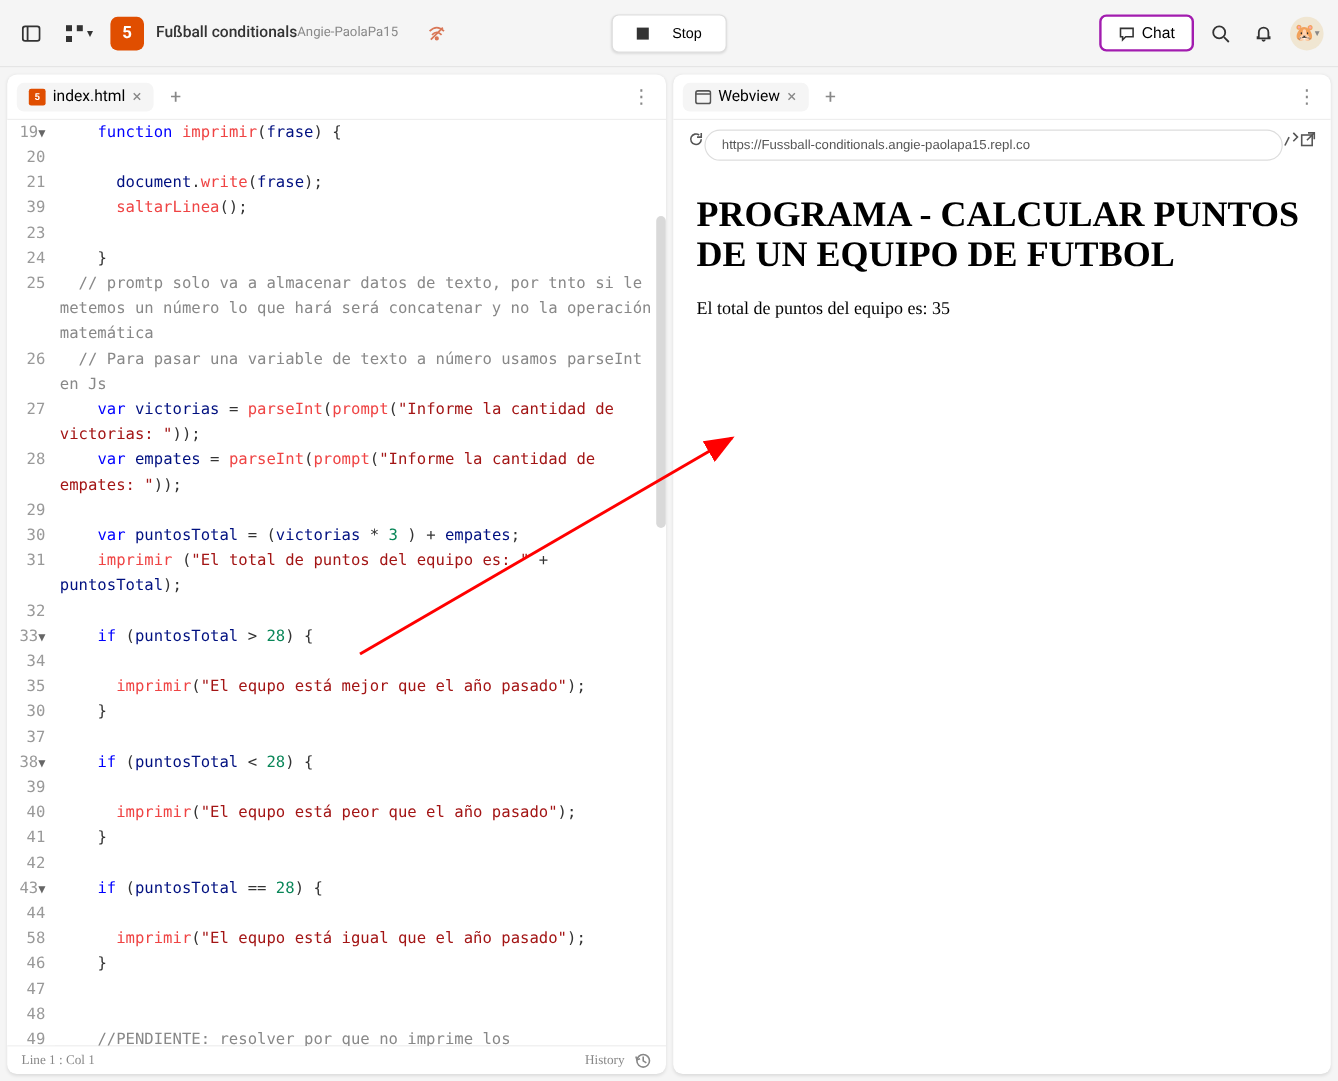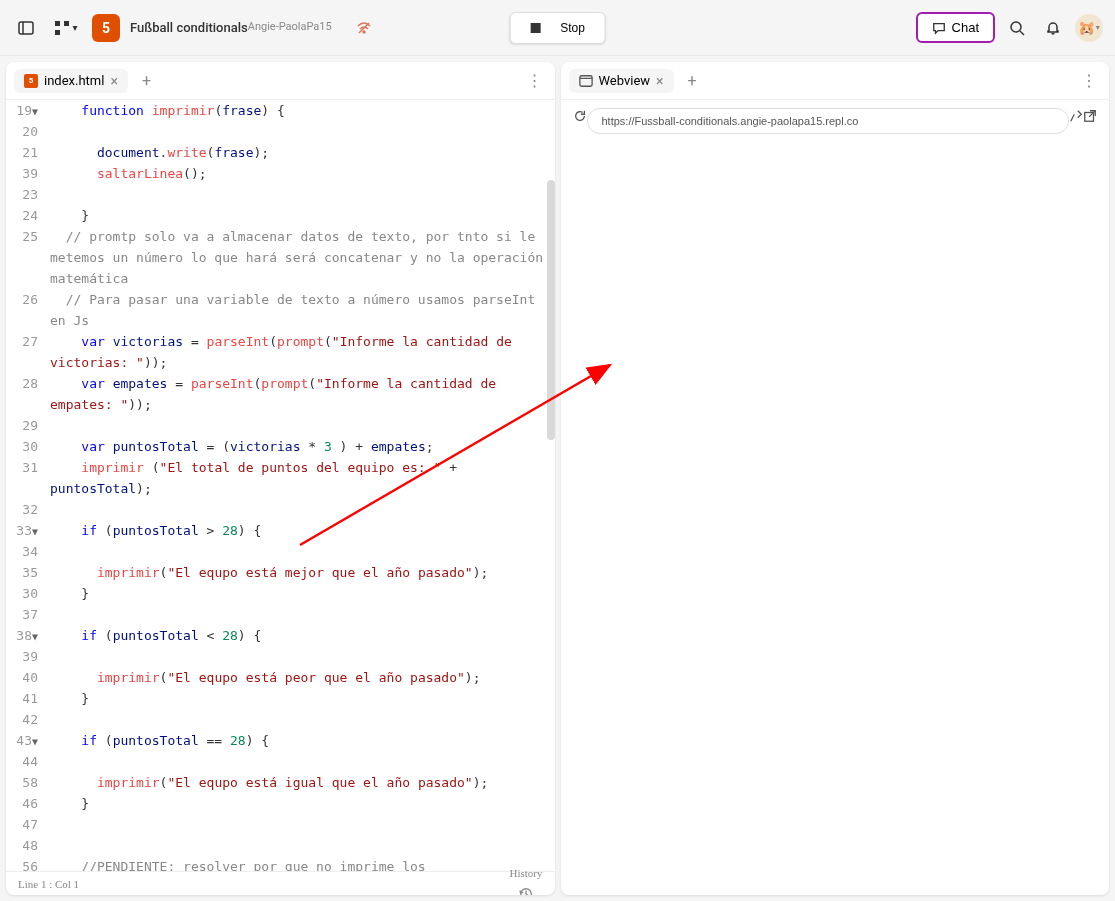--- a/index.html
+++ b/index.html
@@ -263,21 +263,20 @@
       color: #888;
       border-top: 1px solid #eee;
       height: 24px;
       font-family: Liberation Serif, serif;
     }
     .status-right {
       margin-left: auto;
       display: flex;
       gap: 8px;
       align-items: center;
-      flex-direction: column;
     }
     .scrollbar-vert {
       position: absolute;
       right: 0;
       top: 80px;
       width: 8px;
       height: 260px;
       background: rgba(0,0,0,0.15);
       border-radius: 4px;
     }
@@ -400,21 +399,21 @@
           <div class="gutter-line">39</div>
           <div class="gutter-line">40</div>
           <div class="gutter-line">41</div>
           <div class="gutter-line">42</div>
           <div class="gutter-line">43<span class="fold">▼</span></div>
           <div class="gutter-line">44</div>
           <div class="gutter-line">58</div>
           <div class="gutter-line">46</div>
           <div class="gutter-line">47</div>
           <div class="gutter-line">48</div>
-          <div class="gutter-line">56</div>
+          <div class="gutter-line">49</div>
         </div>
       <div class="code-area" id="codearea"><div class="code-line">    <span class="kw">function</span><span class="op"> </span><span class="fn">imprimir</span><span class="op">(</span><span class="var">frase</span><span class="op">) {</span></div><div class="code-line">    </div><div class="code-line">      <span class="var">document</span><span class="op">.</span><span class="fn">write</span><span class="op">(</span><span class="var">frase</span><span class="op">);</span></div><div class="code-line">      <span class="fn">saltarLinea</span><span class="op">();</span></div><div class="code-line">    </div><div class="code-line">    <span class="op">}</span></div><div class="code-line" style="min-height: 63px;"><span class="op">  </span><span class="cmt">// promtp solo va a almacenar datos de texto, por tnto si le metemos un número lo que hará será concatenar y no la operación matemática</span></div><div class="code-line" style="min-height: 42px;"><span class="op">  </span><span class="cmt">// Para pasar una variable de texto a número usamos parseInt en Js</span></div><div class="code-line" style="min-height: 42px;">    <span class="kw">var</span><span class="op"> </span><span class="var">victorias</span><span class="op"> = </span><span class="fn">parseInt</span><span class="op">(</span><span class="fn">prompt</span><span class="op">(</span><span class="str">"Informe la cantidad de victorias: "</span><span class="op">));</span></div><div class="code-line" style="min-height: 42px;">    <span class="kw">var</span><span class="op"> </span><span class="var">empates</span><span class="op"> = </span><span class="fn">parseInt</span><span class="op">(</span><span class="fn">prompt</span><span class="op">(</span><span class="str">"Informe la cantidad de empates: "</span><span class="op">));</span></div><div class="code-line">    </div><div class="code-line">    <span class="kw">var</span><span class="op"> </span><span class="var">puntosTotal</span><span class="op"> = (</span><span class="var">victorias</span><span class="op"> * </span><span class="num">3</span><span class="op"> ) + </span><span class="var">empates</span><span class="op">;</span></div><div class="code-line" style="min-height: 42px;">    <span class="fn">imprimir</span><span class="op"> (</span><span class="str">"El total de puntos del equipo es: "</span><span class="op"> + </span><span class="var">puntosTotal</span><span class="op">);</span></div><div class="code-line">    </div><div class="code-line">    <span class="kw">if</span><span class="op"> (</span><span class="var">puntosTotal</span><span class="op"> &gt; </span><span class="num">28</span><span class="op">) {</span></div><div class="code-line">    </div><div class="code-line">      <span class="fn">imprimir</span><span class="op">(</span><span class="str">"El equpo está mejor que el año pasado"</span><span class="op">);</span></div><div class="code-line">    <span class="op">}</span></div><div class="code-line">    </div><div class="code-line">    <span class="kw">if</span><span class="op"> (</span><span class="var">puntosTotal</span><span class="op"> &lt; </span><span class="num">28</span><span class="op">) {</span></div><div class="code-line">    </div><div class="code-line">      <span class="fn">imprimir</span><span class="op">(</span><span class="str">"El equpo está peor que el año pasado"</span><span class="op">);</span></div><div class="code-line">    <span class="op">}</span></div><div class="code-line">    </div><div class="code-line">    <span class="kw">if</span><span class="op"> (</span><span class="var">puntosTotal</span><span class="op"> == </span><span class="num">28</span><span class="op">) {</span></div><div class="code-line">    </div><div class="code-line">      <span class="fn">imprimir</span><span class="op">(</span><span class="str">"El equpo está igual que el año pasado"</span><span class="op">);</span></div><div class="code-line">    <span class="op">}</span></div><div class="code-line">    </div><div class="code-line">    </div><div class="code-line">    <span class="cmt">//PENDIENTE: resolver por que no imprime los</span></div></div>
       <div class="scrollbar-vert"></div>
     </div>
 
     <div class="status-bar">
       <span>Line 1 : Col 1</span>
       <span class="status-right">
         <span>History</span>
         <svg width="14" height="14" viewBox="0 0 16 16" fill="none" stroke="#888" stroke-width="1.5">
@@ -457,20 +456,22 @@
       <div class="url-action">
         <svg width="14" height="14" viewBox="0 0 16 16" fill="none" stroke="#555" stroke-width="1.5">
             <rect x="2" y="4" width="10" height="10"></rect>
             <path d="M8 2 h6 v6"></path>
             <path d="M14 2 l-7 7"></path>
           </svg>
       </div>
     </div>
 
     <div class="webview-content">
+      <h1>PROGRAMA - CALCULAR PUNTOS DE UN EQUIPO DE FUTBOL</h1>
+      <p>El total de puntos del equipo es: 35</p>
       <br>
     </div>
   </div>
 </div>
 
 <svg class="arrow-overlay" style="left:290px;top:350px;width:340px;height:210px">
   <defs>
     <marker id="arrowhead" markerWidth="10" markerHeight="8" refX="9" refY="4" orient="auto">
       <polygon points="0 0, 10 4, 0 8" fill="red"></polygon>
     </marker>

